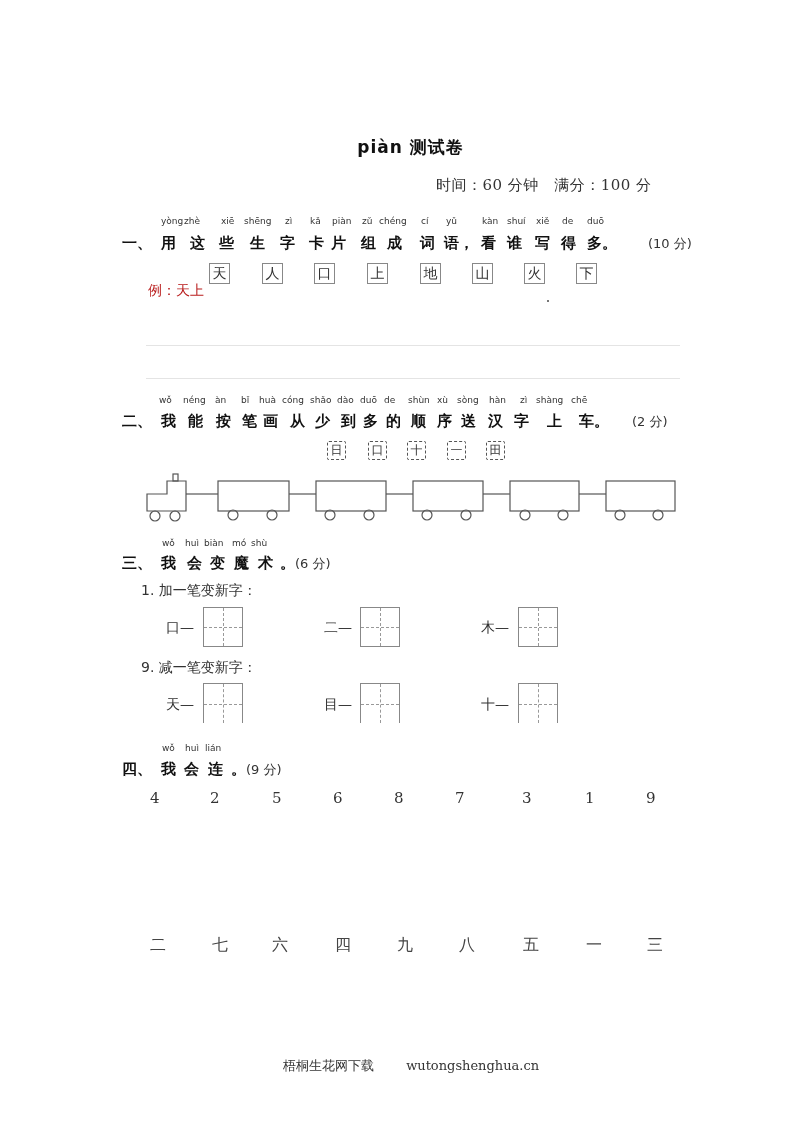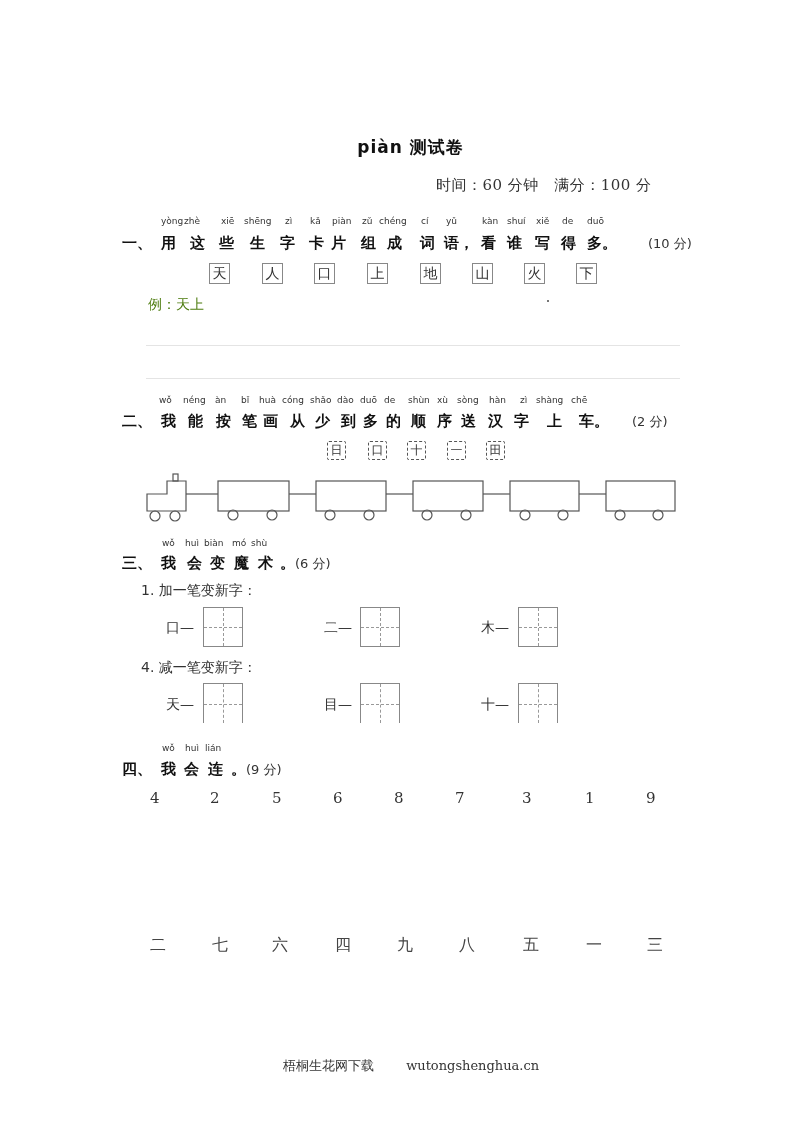--- a/index.html
+++ b/index.html
@@ -10,21 +10,21 @@
              font-weight: bold; font-size: 17px; color: #111; letter-spacing: 1px; }
     .title-inner { position: relative; left: 14px; }
     .meta { left: 436px; top: 176px; font-size: 15px; color: #333; letter-spacing: 0.5px; }
     .pinyin-row { font-family: "DejaVu Sans", sans-serif; font-size: 9px; color: #333; height: 12px; }
     .pinyin-row span { position: absolute; white-space: nowrap; }
     .q-head { font-family: "DejaVu Sans", sans-serif; font-weight: bold; font-size: 15px; color: #111; white-space: nowrap; }
     .q-head span { position: absolute; white-space: nowrap; }
     .q-head .score { font-weight: normal; font-size: 13px; color: #333; }
     .card { position: absolute; width: 19px; height: 19px; border: 1px solid #888; background: #fff;
             font-size: 14px; line-height: 19px; text-align: center; color: #333; }
-    .example { left: 148px; top: 296px; font-size: 14px; color: #4d7c0f; }
+    .example { left: 148px; top: 282px; font-size: 14px; color: #b91c1c; }
     .dot { left: 547px; top: 300px; width: 2px; height: 2px; background: #777; }
     .rule { height: 1px; background: #e4e4e4; left: 146px; width: 534px; }
     .stamp { position: absolute; width: 17px; height: 17px; border: 1px dashed #555; border-radius: 2px;
              font-size: 12px; line-height: 17px; text-align: center; color: #333; }
     .grid { position: absolute; width: 40px; height: 40px; border: 1px solid #888; box-sizing: border-box; }
     .grid.open { border-bottom: none; }
     .grid .h { position: absolute; left: 0; right: 0; top: 50%; border-top: 1px dashed #999; }
     .grid .v { position: absolute; top: 0; bottom: 0; left: 50%; border-left: 1px dashed #999; }
     .prefix { position: absolute; font-size: 14px; color: #333; white-space: nowrap; }
     .sub { position: absolute; font-family: "DejaVu Sans", sans-serif; font-size: 14px; color: #333; white-space: nowrap; }
@@ -207,21 +207,21 @@
 <div class="grid" style="left:360px;top:607px">
     <div class="h"></div>
     <div class="v"></div>
   </div>
 <div class="prefix" style="left:481px;top:619px">木—</div>
 <div class="grid" style="left:518px;top:607px">
     <div class="h"></div>
     <div class="v"></div>
   </div>
 
-<div class="sub" style="left:141px;top:659px">4. 减一笔变新字：</div>
+<div class="sub" style="left:141px;top:659px">9. 减一笔变新字：</div>
 <div class="prefix" style="left:166px;top:696px">天—</div>
 <div class="grid open" style="left:203px;top:683px">
     <div class="h"></div>
     <div class="v"></div>
   </div>
 <div class="prefix" style="left:324px;top:696px">目—</div>
 <div class="grid open" style="left:360px;top:683px">
     <div class="h"></div>
     <div class="v"></div>
   </div>

